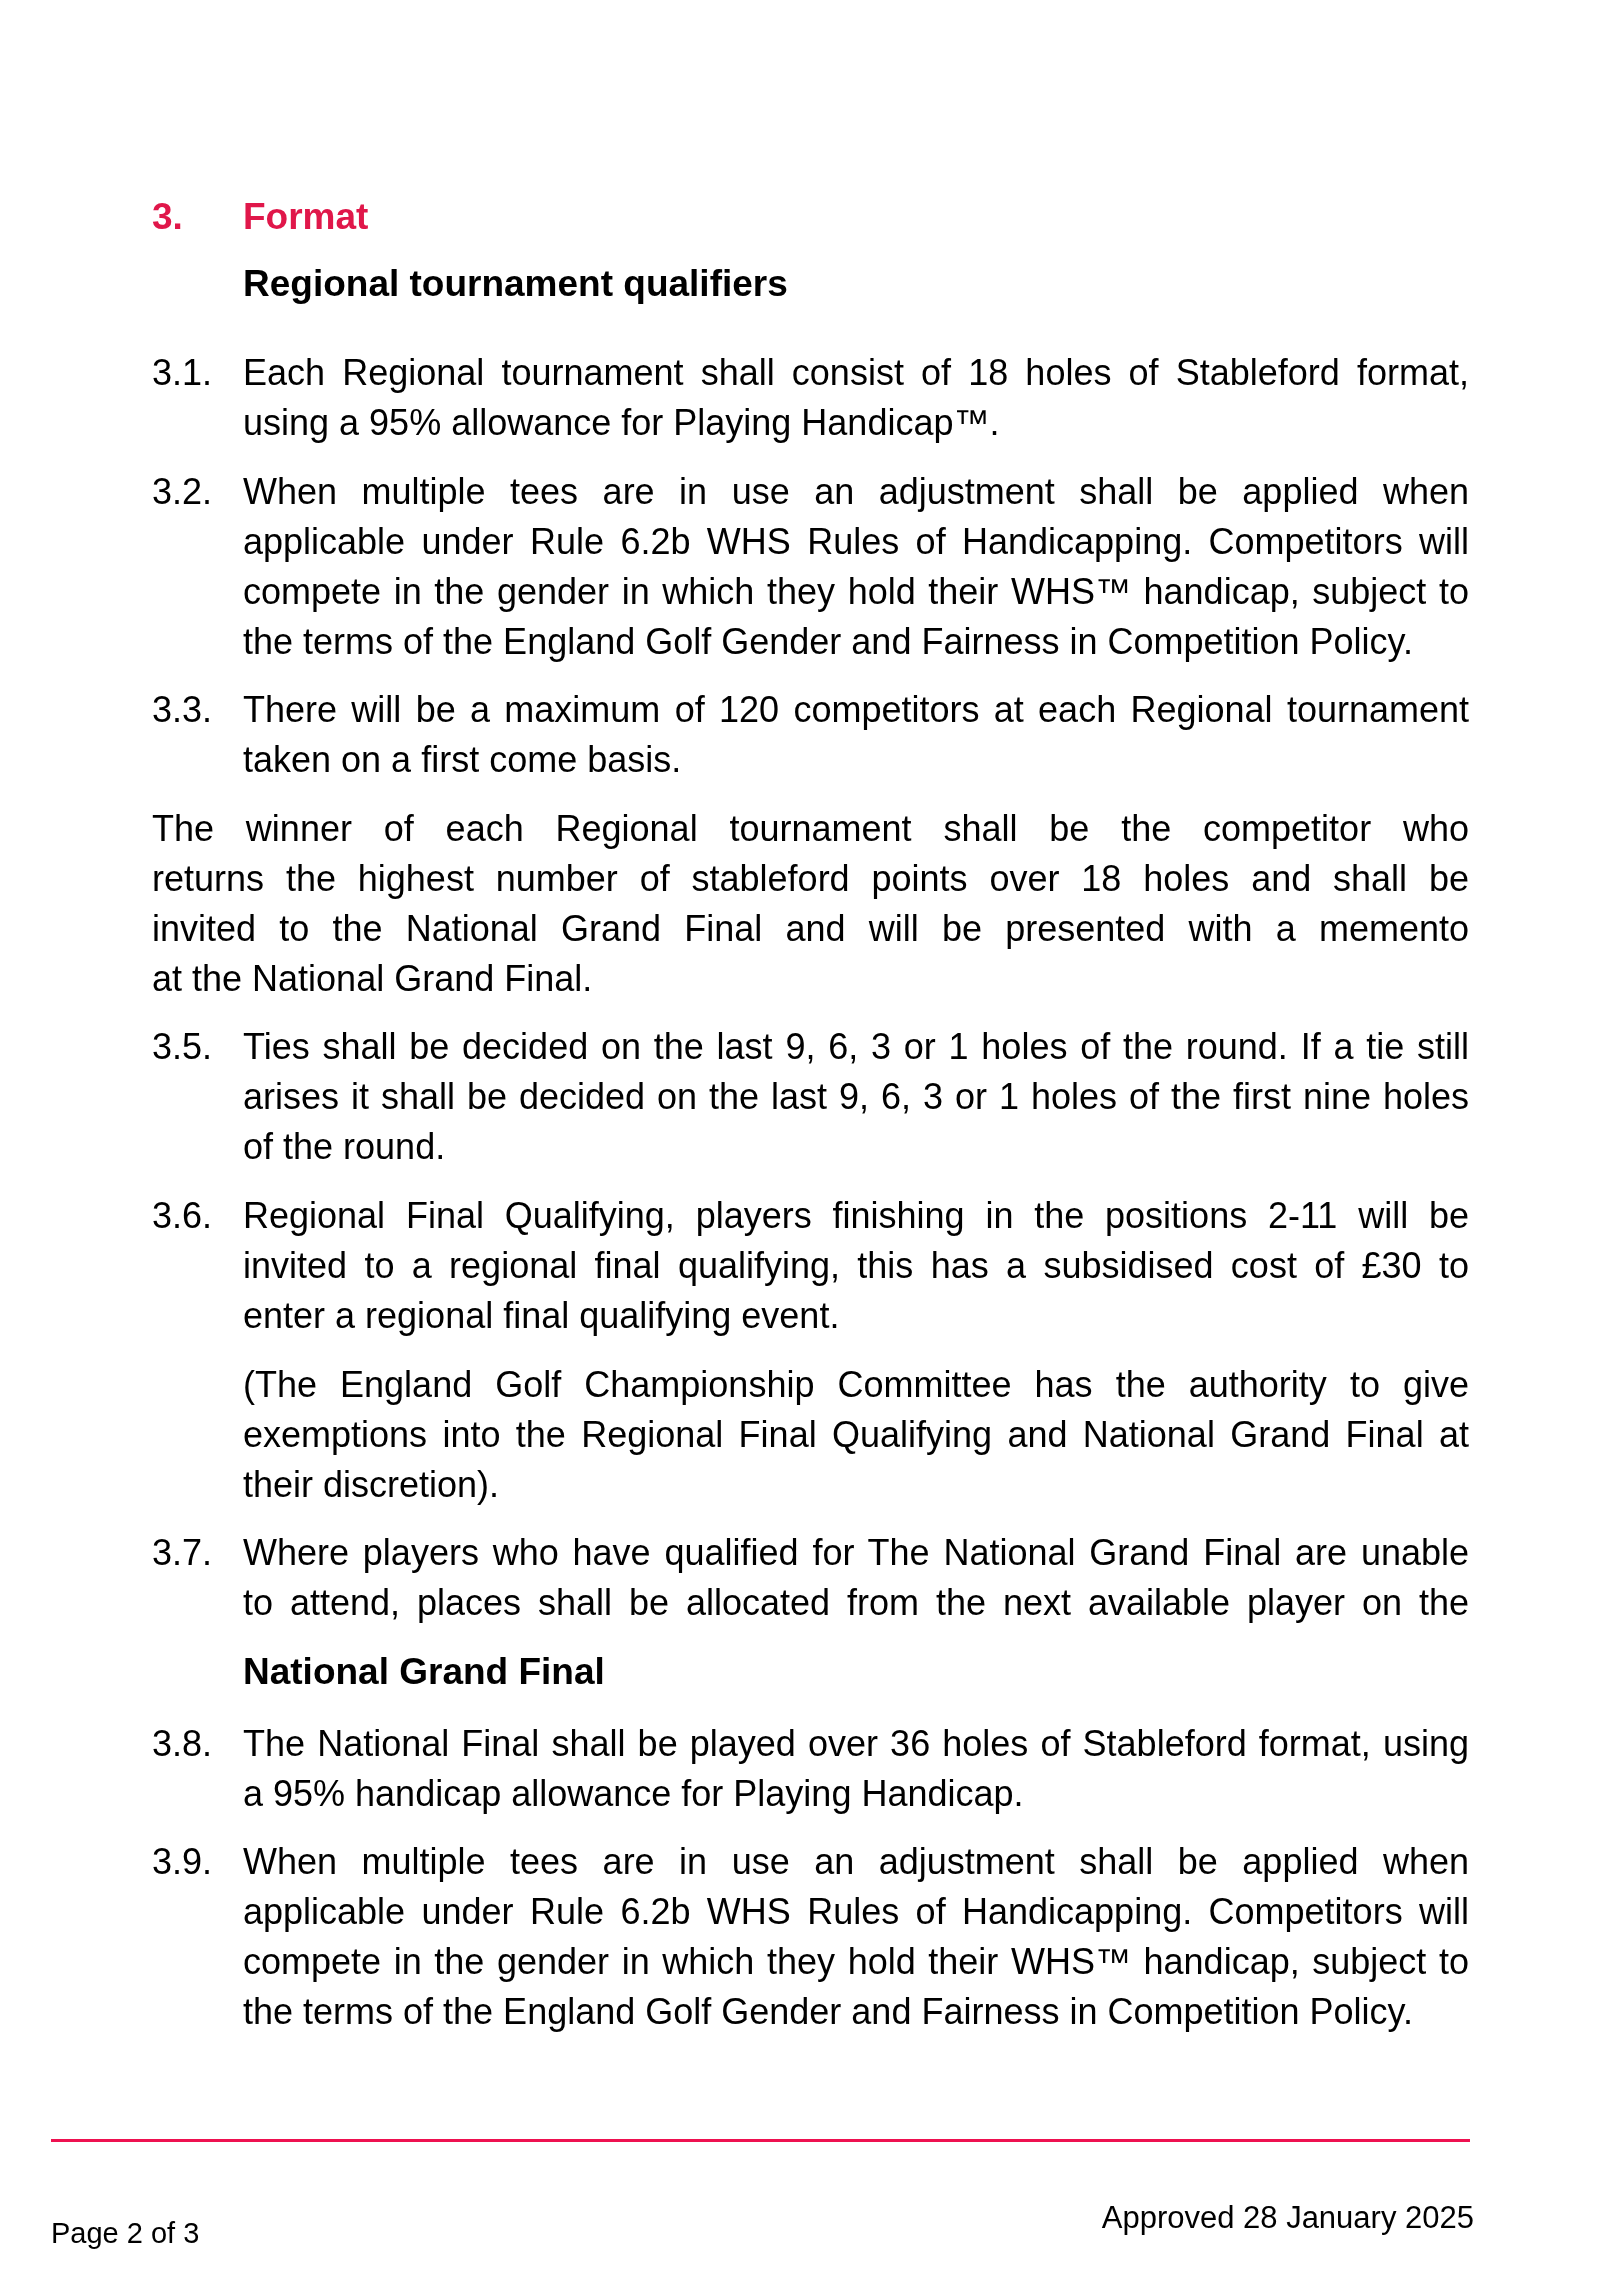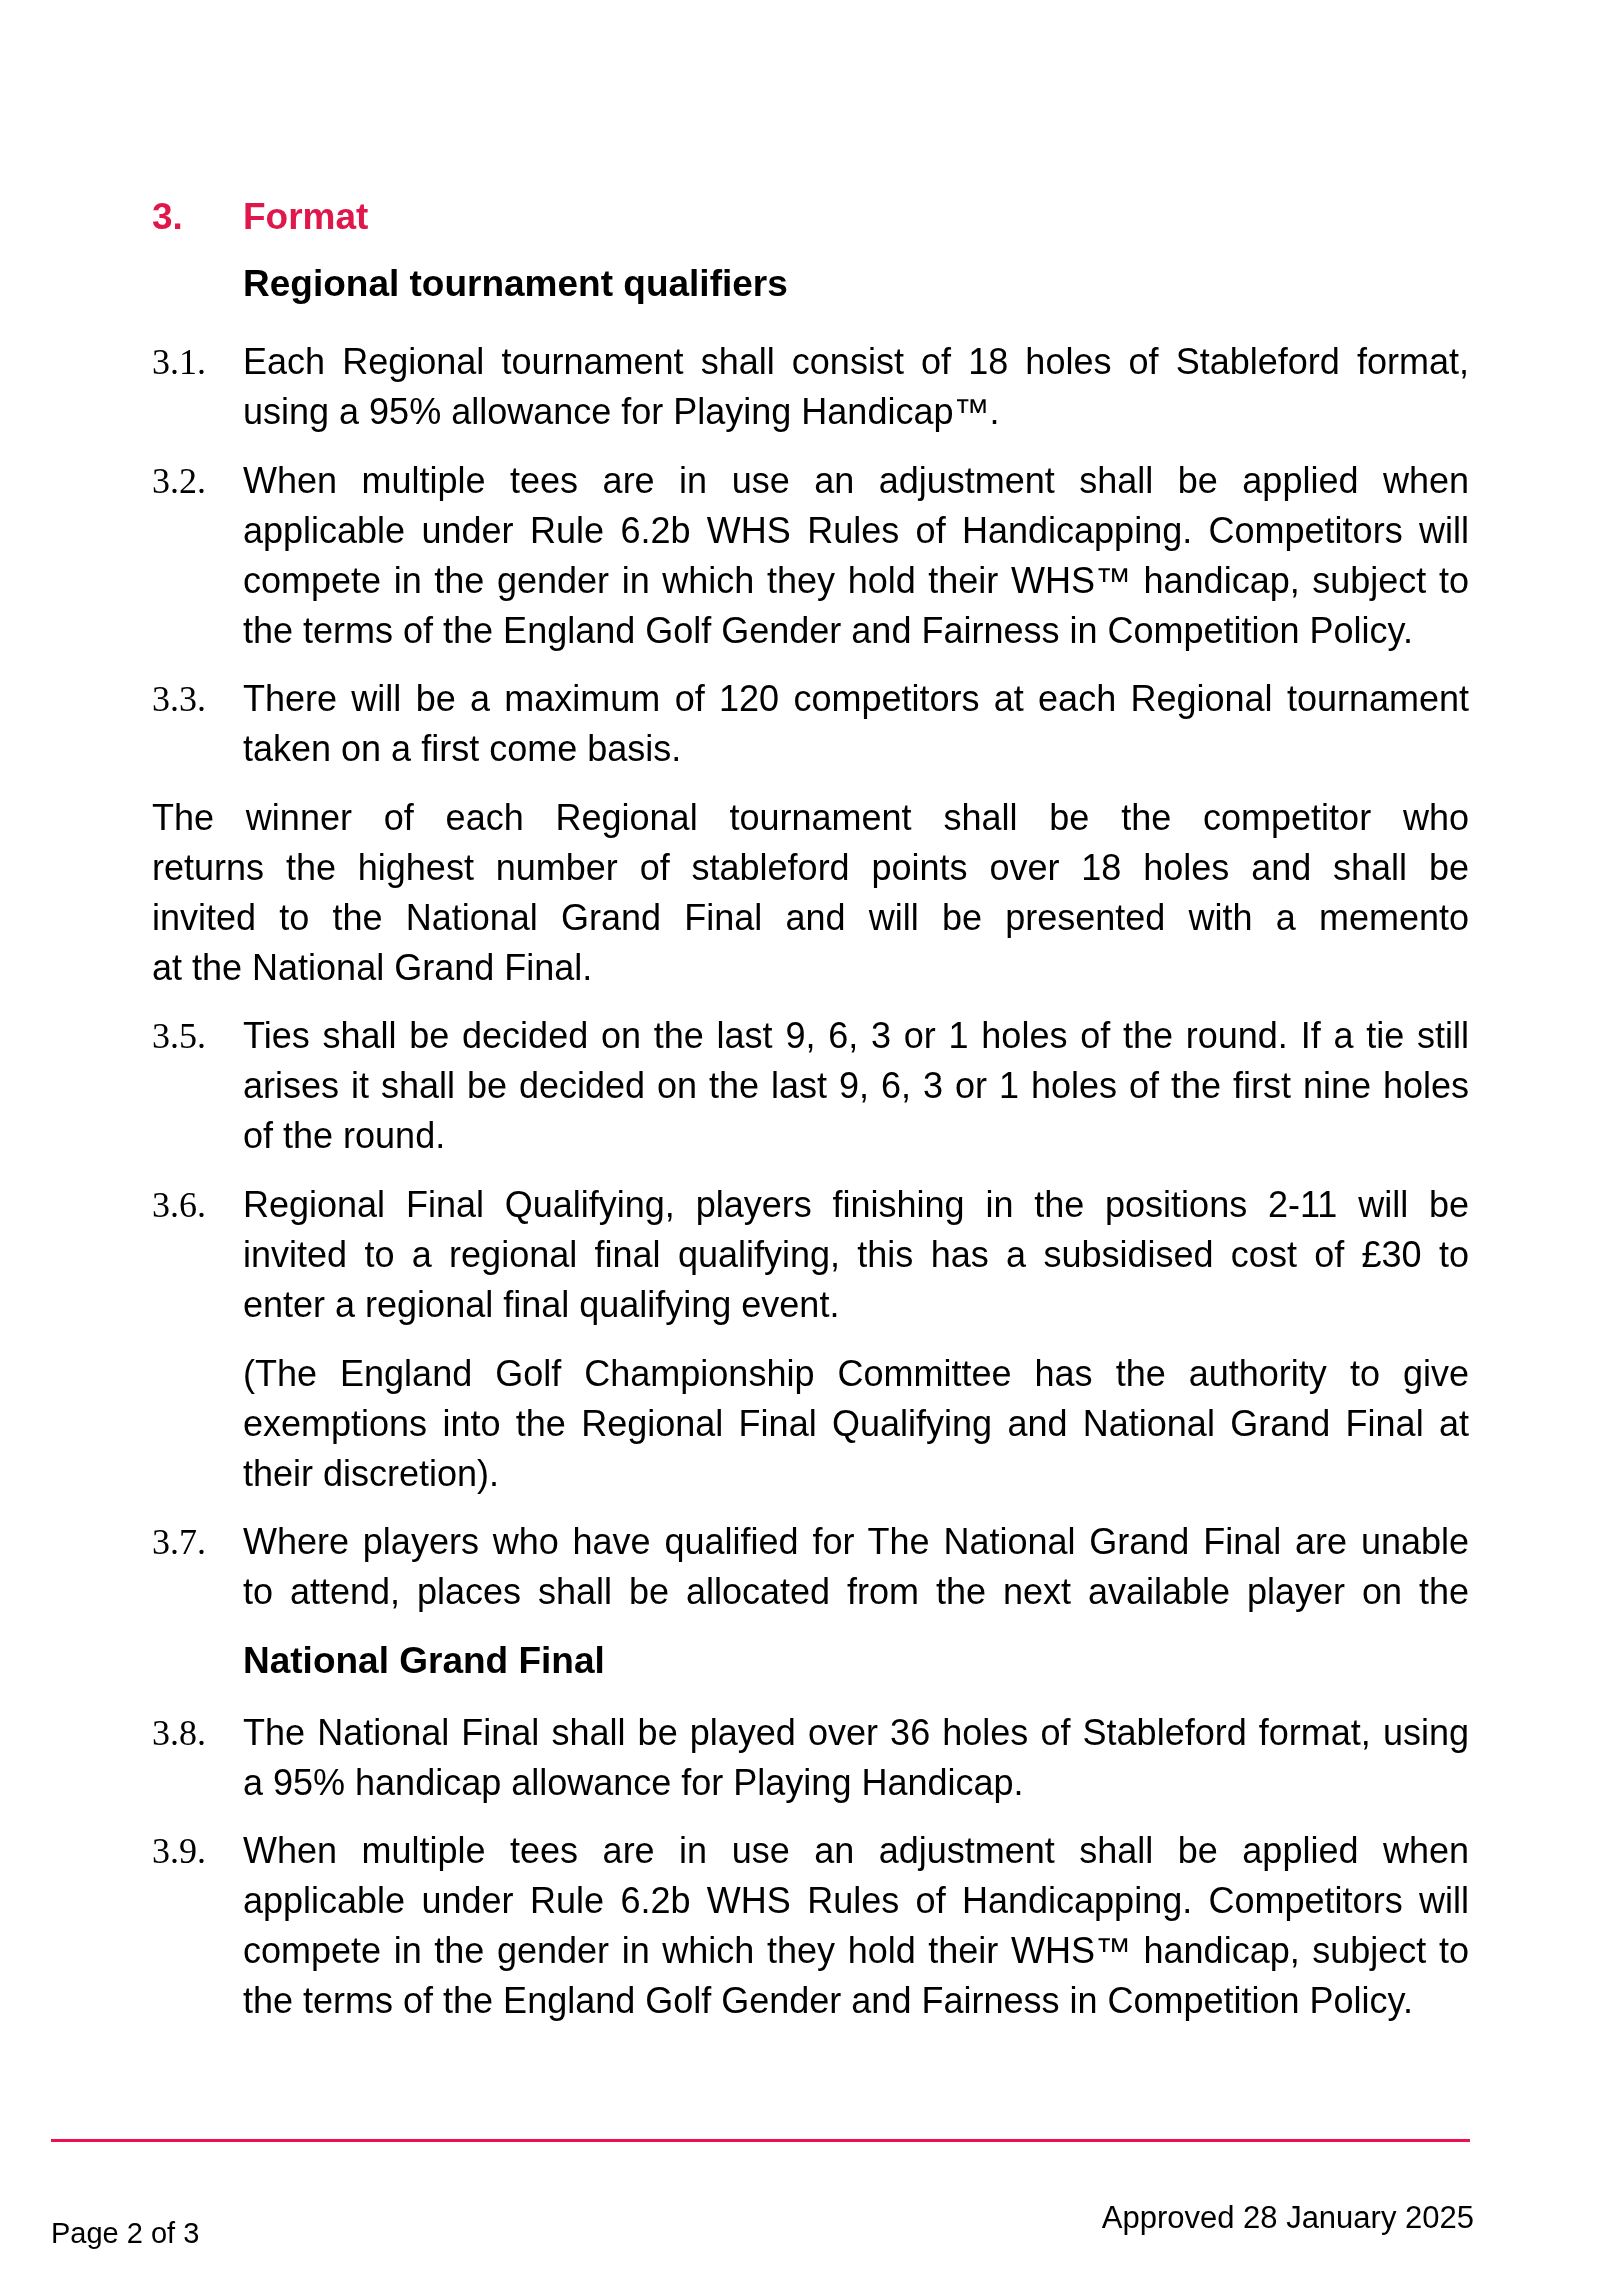--- a/index.html
+++ b/index.html
@@ -25,30 +25,30 @@
     line-height: 50px;
     color: #e0174a;
   }
   .h1row .num { width: 91px; flex: none; }
   .sub {
     margin-left: 91px;
     font-weight: bold;
     font-size: 37px;
     line-height: 50px;
     margin-top: 17px;
-    margin-bottom: 28px;
+    margin-bottom: 39px;
   }
   .sub.ngf { margin-top: 13px; margin-bottom: 22px; }
   .para {
     display: flex;
     font-size: 36px;
     line-height: 50px;
     margin-bottom: 18.6px;
   }
-  .para .num { width: 91px; flex: none; font-family: Liberation Serif, serif; }
+  .para .num { width: 91px; flex: none; }
   .para .pbody { flex: 1; min-width: 0; }
   .ln { text-align: justify; text-align-last: justify; }
   .ln.last { text-align: right; text-align-last: left; }
   .rule {
     position: absolute;
     left: 51px;
     top: 2139px;
     width: 1419px;
     height: 3.2px;
     background: #ee1150;

